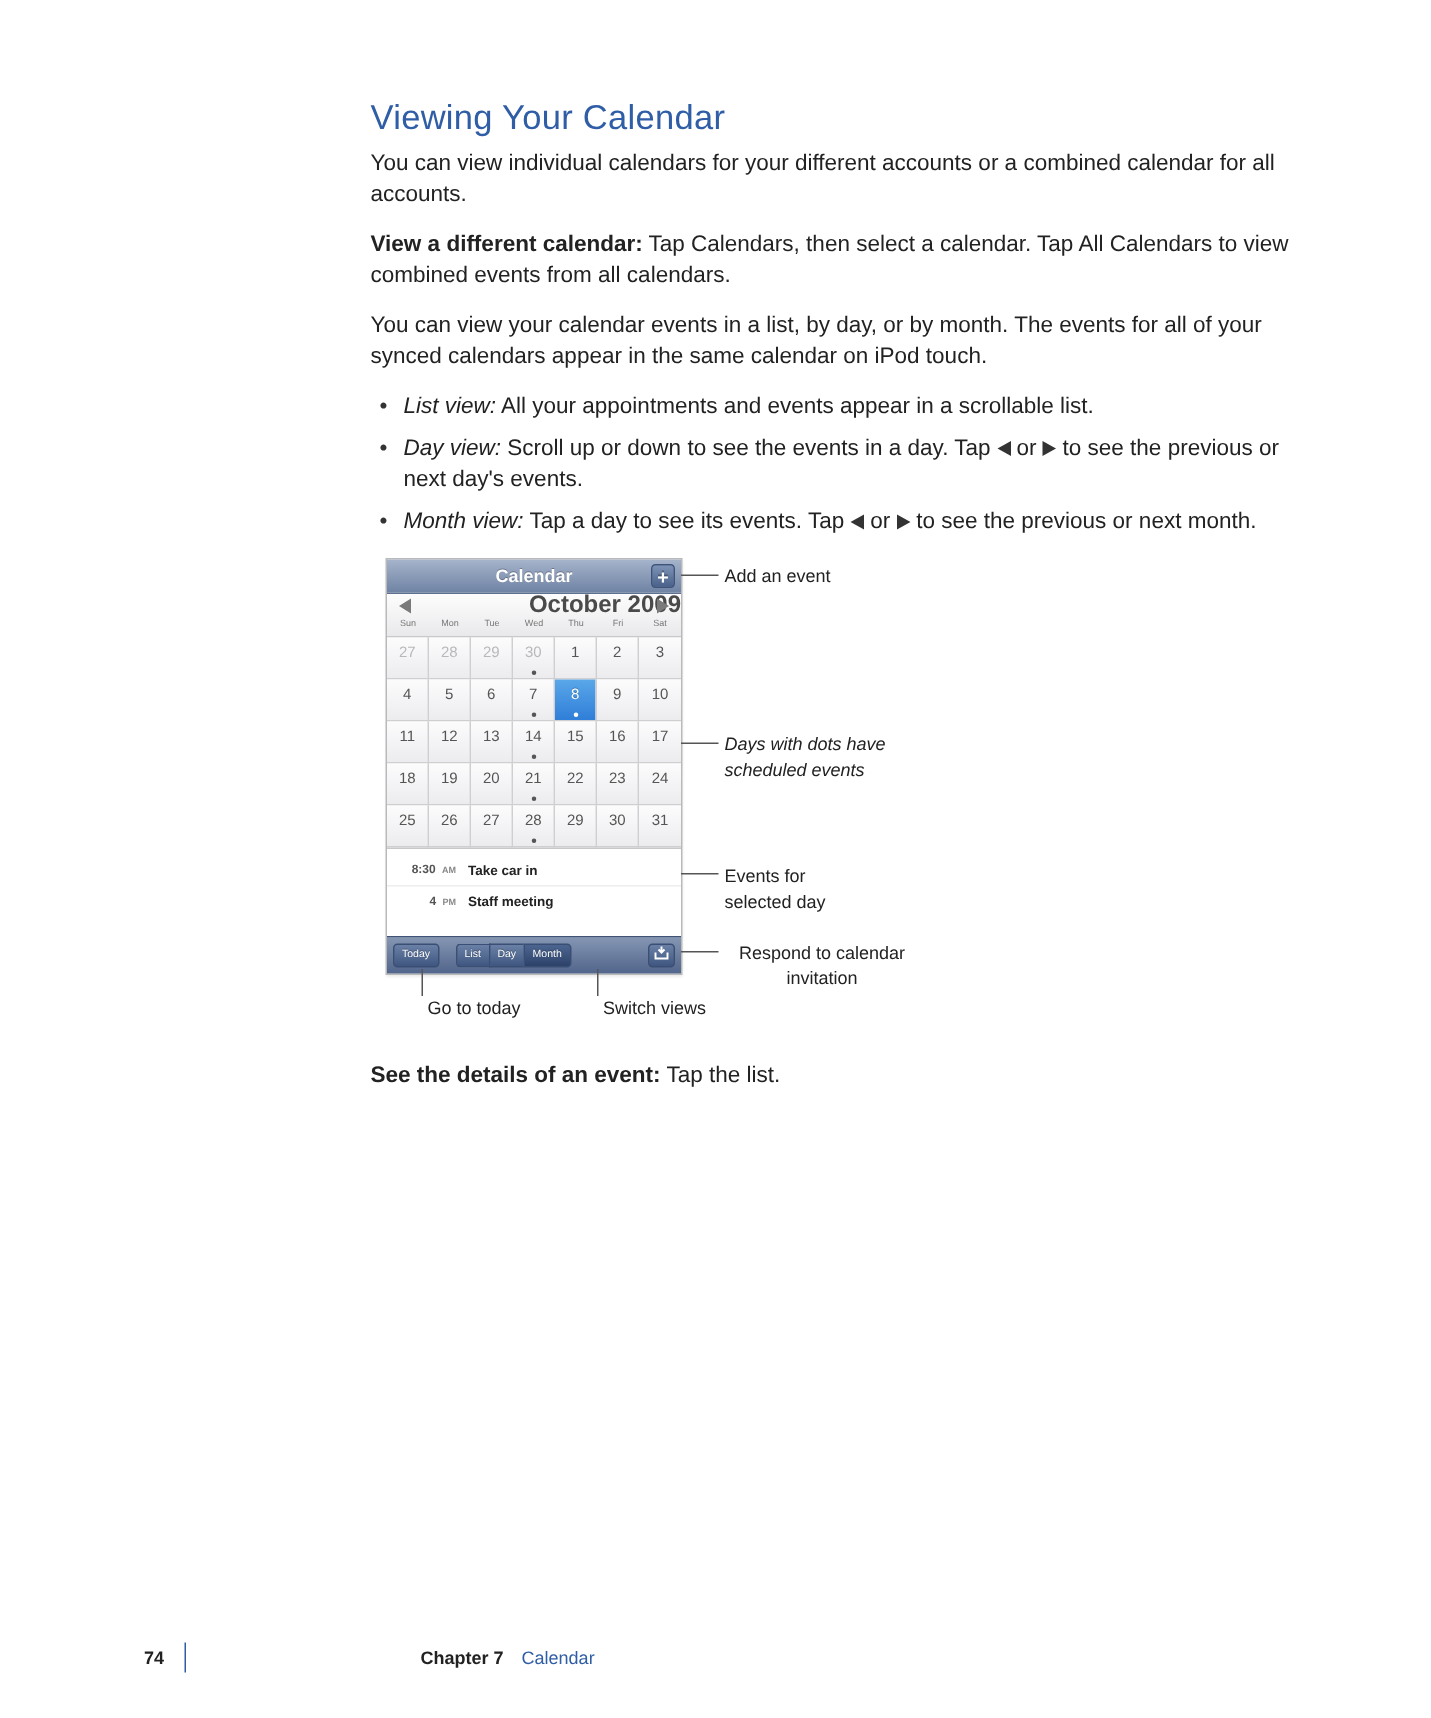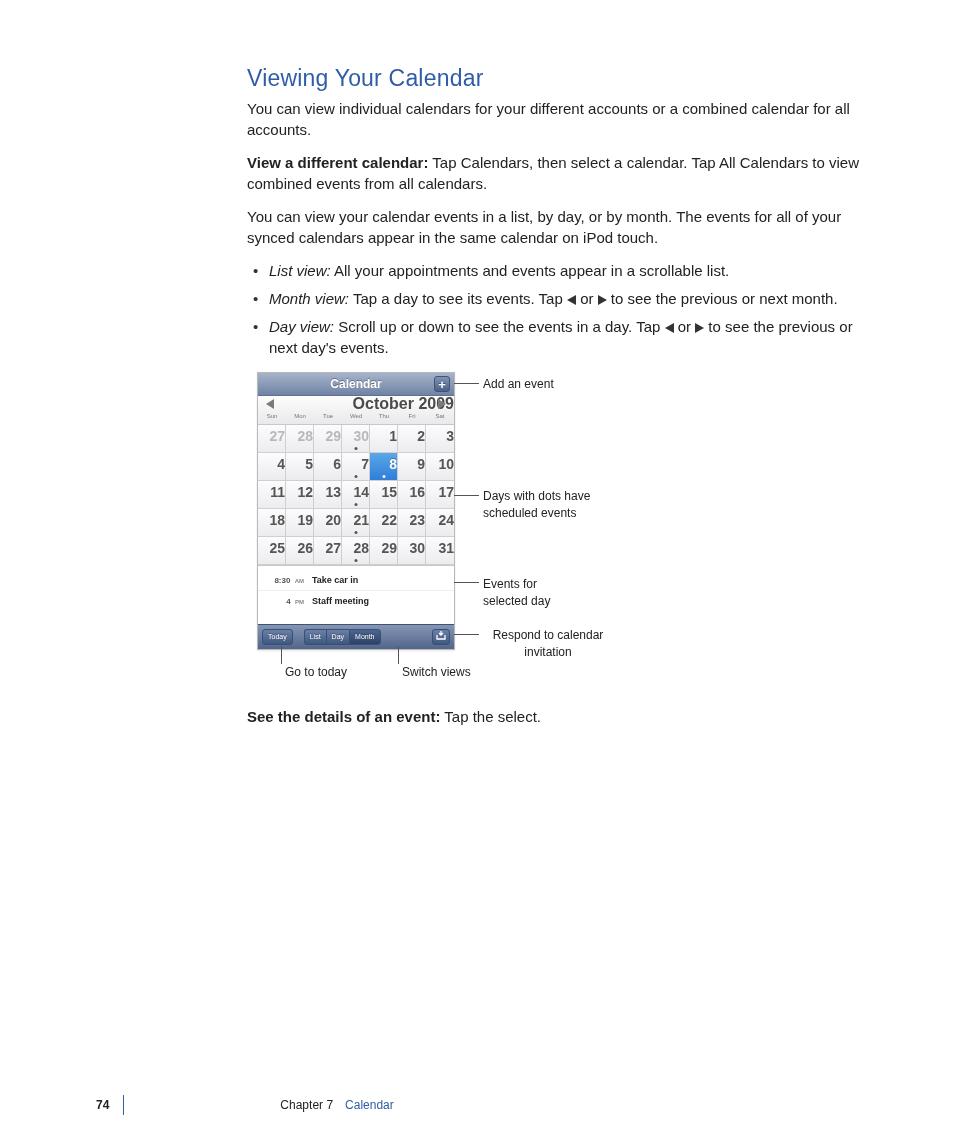--- a/index.html
+++ b/index.html
@@ -121,23 +121,23 @@
   .grid {
     display: grid;
     grid-template-columns: repeat(7, 1fr);
   }
   .cell {
     height: 27px;
     border-right: 1px solid #cfcfd2;
     border-bottom: 1px solid #cfcfd2;
     background: linear-gradient(#fcfcfd, #ececef);
     position: relative;
-    font-size: 14px;
-    font-weight: 700;
-    text-align: right;
+    font-size: 10px;
+    font-weight: 400;
+    text-align: center;
     line-height: 22px;
     color: #555;
   }
   .cell:nth-child(7n){ border-right: none; }
   .cell.dim { color: #b8b8bc; }
   .cell.sel {
     background: linear-gradient(#5aa7e9, #2f7ed8);
     color: #fff;
     text-shadow: 0 -1px 0 rgba(0,0,0,0.25);
   }
@@ -207,21 +207,21 @@
   .footer {
     position: absolute;
     left: 52px;
     bottom: 30px;
     display: flex;
     align-items: center;
     font-size: 12px;
   }
   .footer .pagenum { font-weight: 700; color:#222;margin-left:44px; }
   .footer .divider { width: 1px; height: 20px; background: #2f5da6; margin: 0 14px 0 14px; }
-  .footer .chap { font-weight: 400; color:#222; margin-left: 142px;}
+  .footer .chap { font-weight: 700; color:#222; margin-left: 142px;}
   .footer .chapname { color: #2f5da6; margin-left: 12px; }
 </style>
 </head>
 <body>
 
 <div class="content">
   <h2 class="section-title">Viewing Your Calendar</h2>
   <p>You can view individual calendars for your different accounts or a combined calendar for all accounts.</p>
 
   <p>
@@ -229,24 +229,24 @@
   </p>
 
   <p>You can view your calendar events in a list, by day, or by month. The events for all of your synced calendars appear in the same calendar on iPod touch.</p>
 
 
   <ul class="bullets">
     <li>
       <span class="italic">List view:</span><span>  All your appointments and events appear in a scrollable list.</span>
     </li>
     <li>
-      <span class="italic">Month view:</span><span>  Tap a day to see its events. Tap </span><span class="inline-tri tri-left"></span><span> or </span><span class="inline-tri tri-right"></span><span> to see the previous or next month.</span>
+      <span class="italic">Day view:</span><span>  Scroll up or down to see the events in a day. Tap </span><span class="inline-tri tri-left"></span><span> or </span><span class="inline-tri tri-right"></span><span> to see the previous or next day's events.</span>
     </li>
     <li>
-      <span class="italic">Day view:</span><span>  Scroll up or down to see the events in a day. Tap </span><span class="inline-tri tri-left"></span><span> or </span><span class="inline-tri tri-right"></span><span> to see the previous or next day's events.</span>
+      <span class="italic">Month view:</span><span>  Tap a day to see its events. Tap </span><span class="inline-tri tri-left"></span><span> or </span><span class="inline-tri tri-right"></span><span> to see the previous or next month.</span>
     </li>
   </ul>
 
   <div class="figure-wrap">
     <div class="phone">
       <div class="titlebar">
         <span>Calendar</span>
         <div class="add-btn">+</div>
       </div>
       <div class="subhead">
@@ -323,37 +323,37 @@
               <path d="M5 1 L5 5 M3 3 L5 5 L7 3 M1 5 L1 9 L9 9 L9 5" stroke="#fff" stroke-width="1.3" fill="none"></path>
             </svg>
         </div>
       </div>
     </div>
 
     <div class="line" style="left:197px; top:11px; width:25px; height:1px;"></div>
     <div class="callout" style="left:226px; top:4px;">Add an event</div>
 
     <div class="line" style="left:197px; top:123px; width:25px; height:1px;"></div>
-    <div class="callout" style="left:226px; top:116px; width:110px;">Days with dots have scheduled events</div>
+    <div class="callout" style="left:226px; top:116px; width:110px;font-style:italic;">Days with dots have scheduled events</div>
 
     <div class="line" style="left:197px; top:210px; width:25px; height:1px;"></div>
     <div class="callout" style="left:226px; top:204px; width:100px;">Events for selected day</div>
 
     <div class="line" style="left:197px; top:262px; width:25px; height:1px;"></div>
     <div class="callout" style="left:226px; top:255px; width:130px;text-align:center;">Respond to calendar invitation</div>
 
     <div class="line" style="left:24px; top:274px; width:1px; height:18px;"></div>
     <div class="callout" style="left:28px; top:292px;">Go to today</div>
 
     <div class="line" style="left:141px; top:274px; width:1px; height:18px;"></div>
     <div class="callout" style="left:145px; top:292px;">Switch views</div>
   </div>
 
   <p>
-    <span class="bold">See the details of an event:</span><span>  Tap the select.</span>
+    <span class="bold">See the details of an event:</span><span>  Tap the list.</span>
   </p>
 </div>
 
 <div class="footer">
   <span class="pagenum">74</span>
   <span class="divider"></span>
   <span class="chap">Chapter 7</span>
   <span class="chapname">Calendar</span>
 </div>
 

